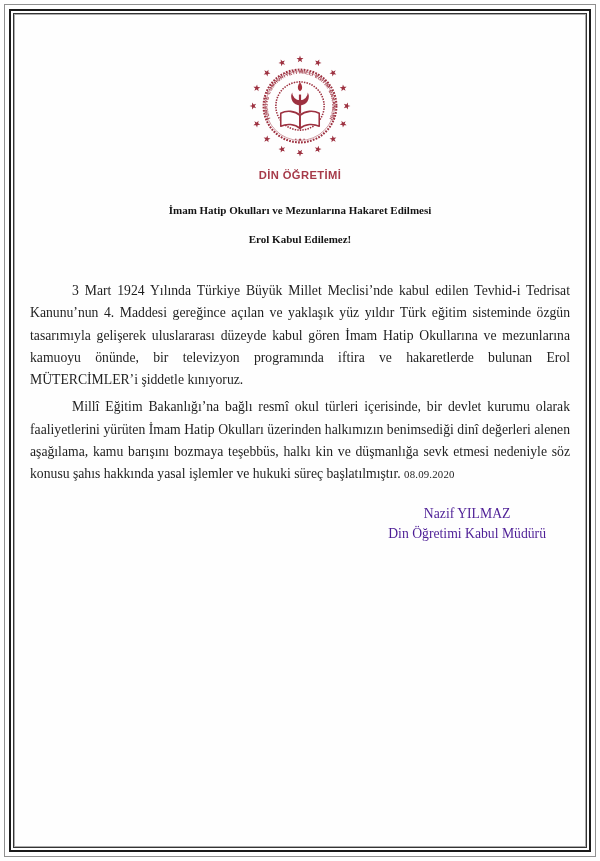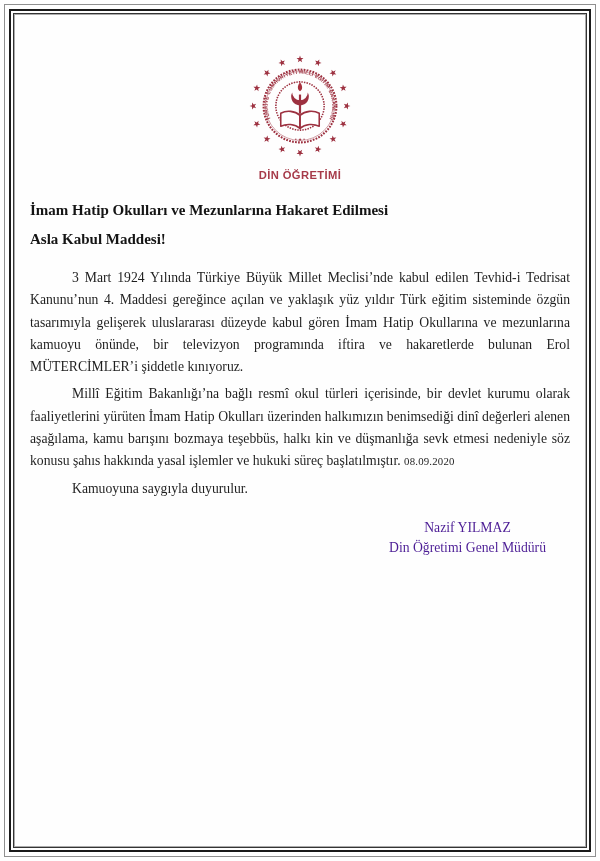--- a/index.html
+++ b/index.html
@@ -29,28 +29,29 @@
     font-weight: 700;
     font-size: 11.2px;
     line-height: 14px;
     letter-spacing: 0.4px;
     color: #a63a49;
   }
 
   
   .doc-title {
     margin: 14px 0 0 0;
+    text-align: center;
     font-weight: 700;
-    font-size: 15px;
+    font-size: 11px;
     line-height: 29px;
     color: #141414;
   }
 
   
-  .body-text { margin-top: 13px; }
+  .body-text { margin-top: 26px; }
   .par {
     margin: 0 0 5px 0;
     font-size: 13.7px;
     line-height: 22.3px;
     text-align: justify;
     text-indent: 42px;
     color: #1e1e1e;
   }
   .inline-date {
     font-size: 10.8px;
@@ -127,31 +128,30 @@
         </g>
       </svg>
 
       <div class="org-name">
         <div>DİN ÖĞRETİMİ</div>
       </div>
     </header>
 
     <h1 class="doc-title">
       <div>İmam Hatip Okulları ve Mezunlarına Hakaret Edilmesi</div>
-      <div>Asla Kabul Maddesi!</div>
+      <div>Erol Kabul Edilemez!</div>
     </h1>
 
     <main class="body-text">
       <p class="par">3 Mart 1924 Yılında Türkiye Büyük Millet Meclisi’nde kabul edilen Tevhid-i Tedrisat Kanunu’nun 4. Maddesi gereğince açılan ve yaklaşık yüz yıldır Türk eğitim sisteminde özgün tasarımıyla gelişerek uluslararası düzeyde kabul gören İmam Hatip Okullarına ve mezunlarına kamuoyu önünde, bir televizyon programında iftira ve hakaretlerde bulunan Erol MÜTERCİMLER’i şiddetle kınıyoruz.</p>
 
       <p class="par"><span>Millî Eğitim Bakanlığı’na bağlı resmî okul türleri içerisinde, bir devlet kurumu olarak faaliyetlerini yürüten İmam Hatip Okulları üzerinden halkımızın benimsediği dinî değerleri alenen aşağılama, kamu barışını bozmaya teşebbüs, halkı kin ve düşmanlığa sevk etmesi nedeniyle söz konusu şahıs hakkında yasal işlemler ve hukuki süreç başlatılmıştır.</span>
         <span class="inline-date">08.09.2020</span></p>
 
-      <p class="par">Kamuoyuna saygıyla duyurulur.</p>
 
       <div class="signature">
         <div>Nazif YILMAZ</div>
-        <div>Din Öğretimi Genel Müdürü</div>
+        <div>Din Öğretimi Kabul Müdürü</div>
       </div>
     </main>
 
   </div>
 </div>
 
 </body></html>

